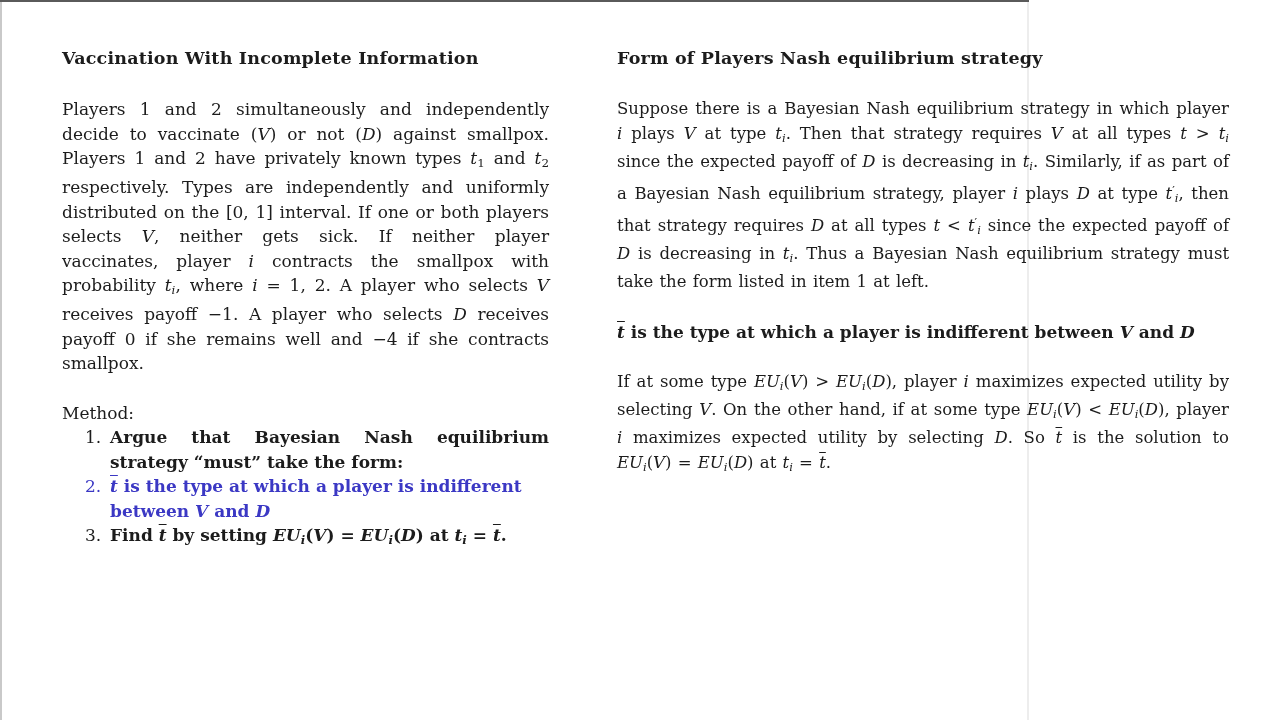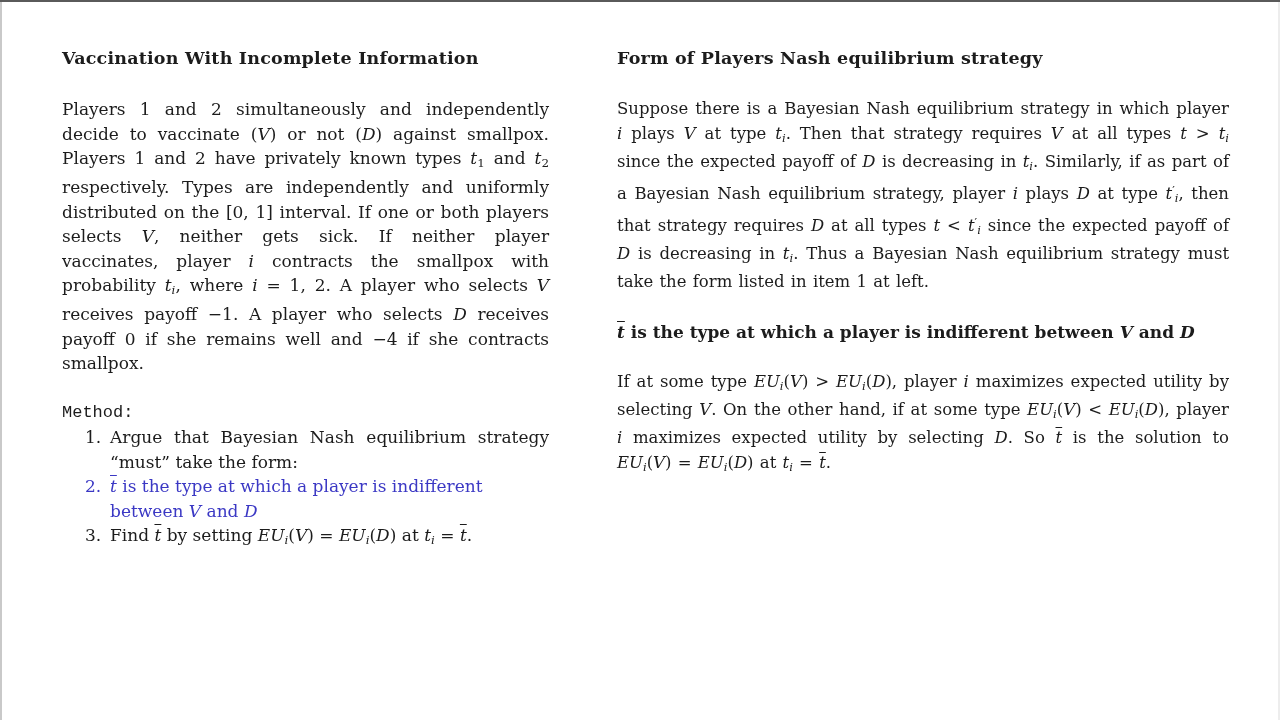--- a/index.html
+++ b/index.html
@@ -4,37 +4,37 @@
 <style>
   html,body{margin:0;padding:0;}
   body{
     width:1280px;height:720px;overflow:hidden;
     background:#ffffff;
     font-family:"DejaVu Serif","Liberation Serif",serif;
     color:var(--text,#1c1c1c);
     -webkit-font-smoothing:antialiased;
   }
   .page{
-    position:relative;width:1280px;height:720px;background:var(--bg,#ffffff);
+    position:relative;width:1029px;height:720px;background:var(--bg,#ffffff);
     box-shadow: inset 0 2px 0 #5a5a5a, inset 2px 0 0 #c9c9c9, inset -2px 0 0 #ededed;
   }
   .col{position:absolute;top:46px;}
   .col-left{left:62px;width:487px;font-size:17px;line-height:24.5px;}
   .col-right{left:617px;width:612px;font-size:16.5px;line-height:24.5px;}
   .title{
     font-size:17.5px;font-weight:bold;margin:0 0 27px 0;line-height:24px;
     letter-spacing:0.2px;
   }
   .para{margin:0 0 25px 0;word-spacing:1px;}
   .j{text-align:justify;}
-  .method{margin-bottom:0;font-family:Liberation Mono, monospace;}
+  .method{margin-bottom:0;}
   .olist{margin:0;}
   .li{display:flex;align-items:flex-start;}
   .num{width:25px;flex:0 0 25px;text-align:left;margin-left:23px;}
-  .litext{flex:1;}
+  .litext{flex:1;font-weight:bold;}
   .blue{color:var(--accent,#3b38c4);}
   .mathblock{margin:17px 0 44px 0;text-align:center;}
   .mathinner{display:inline-block;text-align:left;line-height:29px;}
   .bar{text-decoration:overline;}
   .sub{font-size:70%;vertical-align:-0.22em;letter-spacing:0;}
   .sup{font-size:70%;vertical-align:0.45em;letter-spacing:0;}
   .boldline{font-weight:bold;margin:0 0 26px 0;font-size:17px;}
 </style>
 </head>
 <body style="--bg: #ffffff; --text: #1c1c1c; --accent: #3b38c4;">

